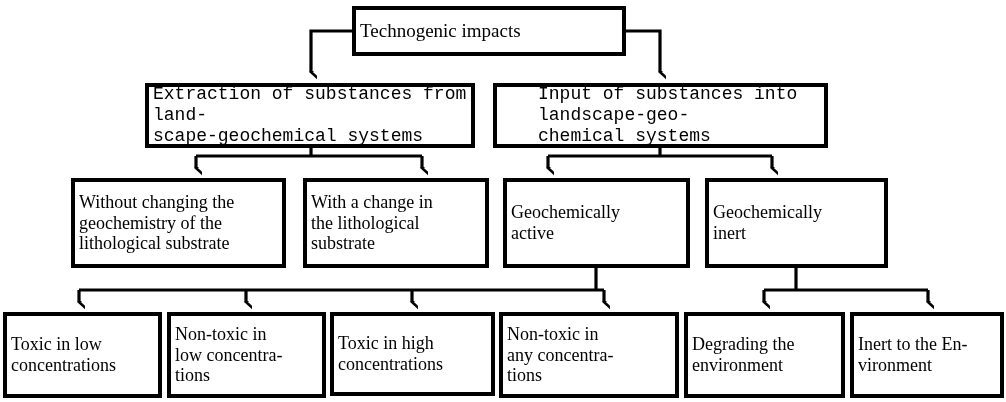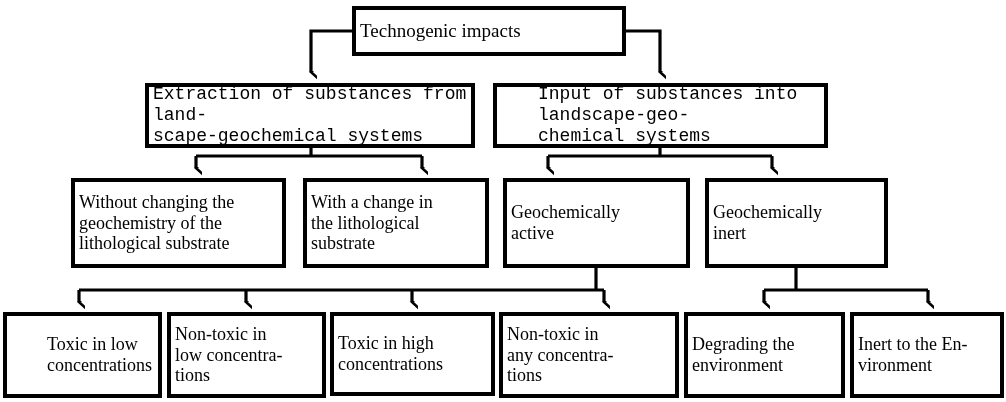--- a/index.html
+++ b/index.html
@@ -113,21 +113,21 @@
   </div>
   <div class="node lvl3" style="left:503px; top:178px; width:187px; height:90px;">
     <span class="node-label">Geochemically
 active</span>
   </div>
   <div class="node lvl3" style="left:705px; top:178px; width:183px; height:90px;">
     <span class="node-label">Geochemically
 inert</span>
   </div>
 
-  <div class="node lvl4" style="left:3px; top:312px; width:159px; height:86px;padding-left:36px;">
+  <div class="node lvl4" style="left:3px; top:312px; width:159px; height:86px;">
     <span class="node-label">Toxic in low
 concentrations</span>
   </div>
   <div class="node lvl4" style="left:167px; top:312px; width:159px; height:86px;">
     <span class="node-label">Non-toxic in
 low concentra-
 tions</span>
   </div>
   <div class="node lvl4" style="left:330px; top:312px; width:165px; height:84px;">
     <span class="node-label">Toxic in high

